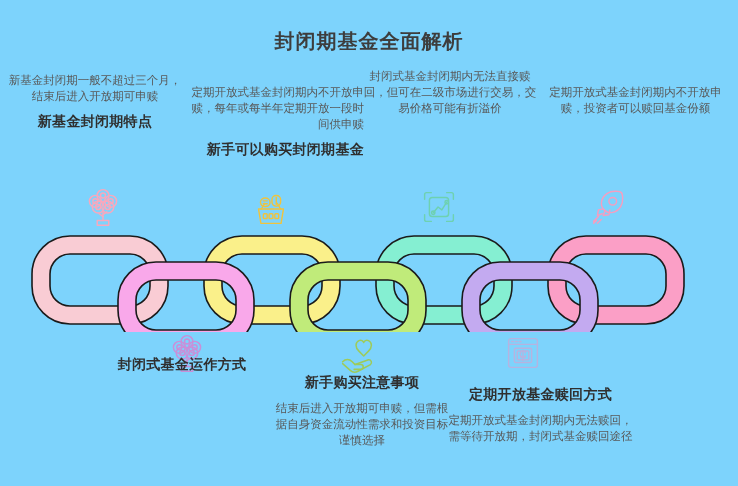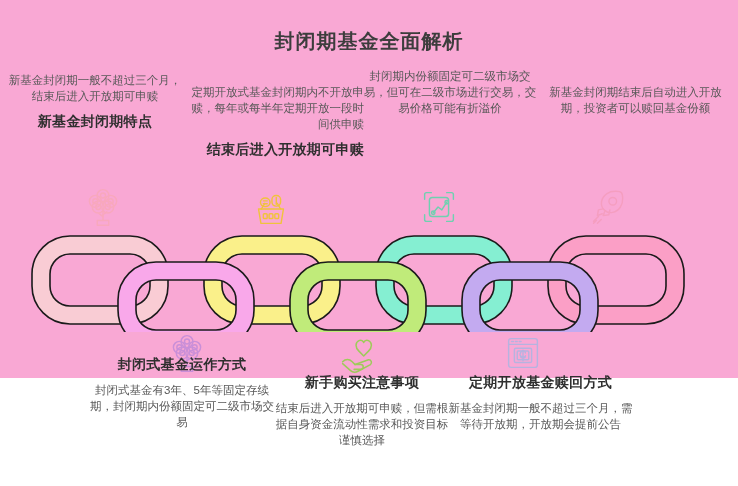--- a/index.html
+++ b/index.html
@@ -10,22 +10,22 @@
     width: 738px;
     height: 486px;
     background: #ffffff;
     font-family: "Liberation Sans", "DejaVu Sans", sans-serif;
     overflow: hidden;
     position: relative;
   }
   #page {
     position: relative;
     width: 738px;
-    height: 378px;
-    background: #f9a8d4;
+    height: 486px;
+    background: #7dd3fc;
   }
 
   
   .title {
     position: absolute;
     top: 28px;
     left: 0;
     width: 738px;
     text-align: center;
     font-size: 20px;
@@ -55,21 +55,21 @@
   
   .block.bottom .desc { margin-top: 8px; }
 
   .b1 { left: 6px;   top: 72px;  width: 178px; }
   .b2 { left: 186px; top: 84px;  width: 178px; text-align: right; }
   .b3 { left: 360px; top: 68px;  width: 180px; }
   .b4 { left: 538px; top: 84px;  width: 195px; }
 
   .b5 { left: 90px;  top: 356px; width: 184px; }
   .b6 { left: 272px; top: 374px; width: 180px; }
-  .b7 { left: 448px; top: 374px; width: 185px; }
+  .b7 { left: 448px; top: 386px; width: 185px; }
 
   
   .icon {
     position: absolute;
     width: 46px;
     height: 46px;
   }
   .icon svg { display: block; width: 46px; height: 46px; }
 
   .ic1 { left: 80px;  top: 186px; }
@@ -98,29 +98,29 @@
 
   <div class="title">封闭期基金全面解析</div>
 
   <div class="block top b1">
     <div class="desc">新基金封闭期一般不超过三个月，结束后进入开放期可申赎</div>
     <div class="head">新基金封闭期特点</div>
   </div>
 
   <div class="block top b2">
     <div class="desc">定期开放式基金封闭期内不开放申赎，每年或每半年定期开放一段时间供申赎</div>
-    <div class="head">结束后进入开放期可申赎</div>
+    <div class="head">新手可以购买封闭期基金</div>
   </div>
 
   <div class="block top b3">
-    <div class="desc">封闭期内份额固定可二级市场交易，但可在二级市场进行交易，交易价格可能有折溢价</div>
+    <div class="desc">封闭式基金封闭期内无法直接赎回，但可在二级市场进行交易，交易价格可能有折溢价</div>
   </div>
 
   <div class="block top b4">
-    <div class="desc">新基金封闭期结束后自动进入开放期，投资者可以赎回基金份额</div>
+    <div class="desc">定期开放式基金封闭期内不开放申赎，投资者可以赎回基金份额</div>
   </div>
 
   <div class="icon ic1">
     <svg viewBox="0 0 48 48" fill="none" stroke="#f8a8bd" stroke-width="1.5" stroke-linecap="round" stroke-linejoin="round">
       <circle cx="16" cy="16" r="6.2"></circle>
       <circle cx="24" cy="10" r="6.2"></circle>
       <circle cx="32" cy="16" r="6.2"></circle>
       <circle cx="19" cy="22" r="6.2"></circle>
       <circle cx="29" cy="22" r="6.2"></circle>
       <circle cx="16" cy="16" r="2.6"></circle>
@@ -248,26 +248,25 @@
       <path d="M12 12 h2 M16 12 h2 M20 12 h2"></path>
       <rect x="15" y="19" width="18" height="15" rx="1.5"></rect>
       <rect x="18" y="22" width="12" height="9" rx="1"></rect>
       <path d="M24 21 v11"></path>
       <path d="M26.5 24 a2.5 2 0 0 0 -5 0 a2.5 2 0 0 0 5 3 a2.5 2 0 0 1 -5 0"></path>
     </svg>
   </div>
 
   <div class="block bottom b5">
     <div class="head">封闭式基金运作方式</div>
-    <div class="desc">封闭式基金有3年、5年等固定存续期，封闭期内份额固定可二级市场交易</div>
   </div>
 
   <div class="block bottom b6">
     <div class="head">新手购买注意事项</div>
     <div class="desc">结束后进入开放期可申赎，但需根据自身资金流动性需求和投资目标谨慎选择</div>
   </div>
 
   <div class="block bottom b7">
     <div class="head">定期开放基金赎回方式</div>
-    <div class="desc">新基金封闭期一般不超过三个月，需等待开放期，开放期会提前公告</div>
+    <div class="desc">定期开放式基金封闭期内无法赎回，需等待开放期，封闭式基金赎回途径</div>
   </div>
 
 </div>
 
 </body></html>

